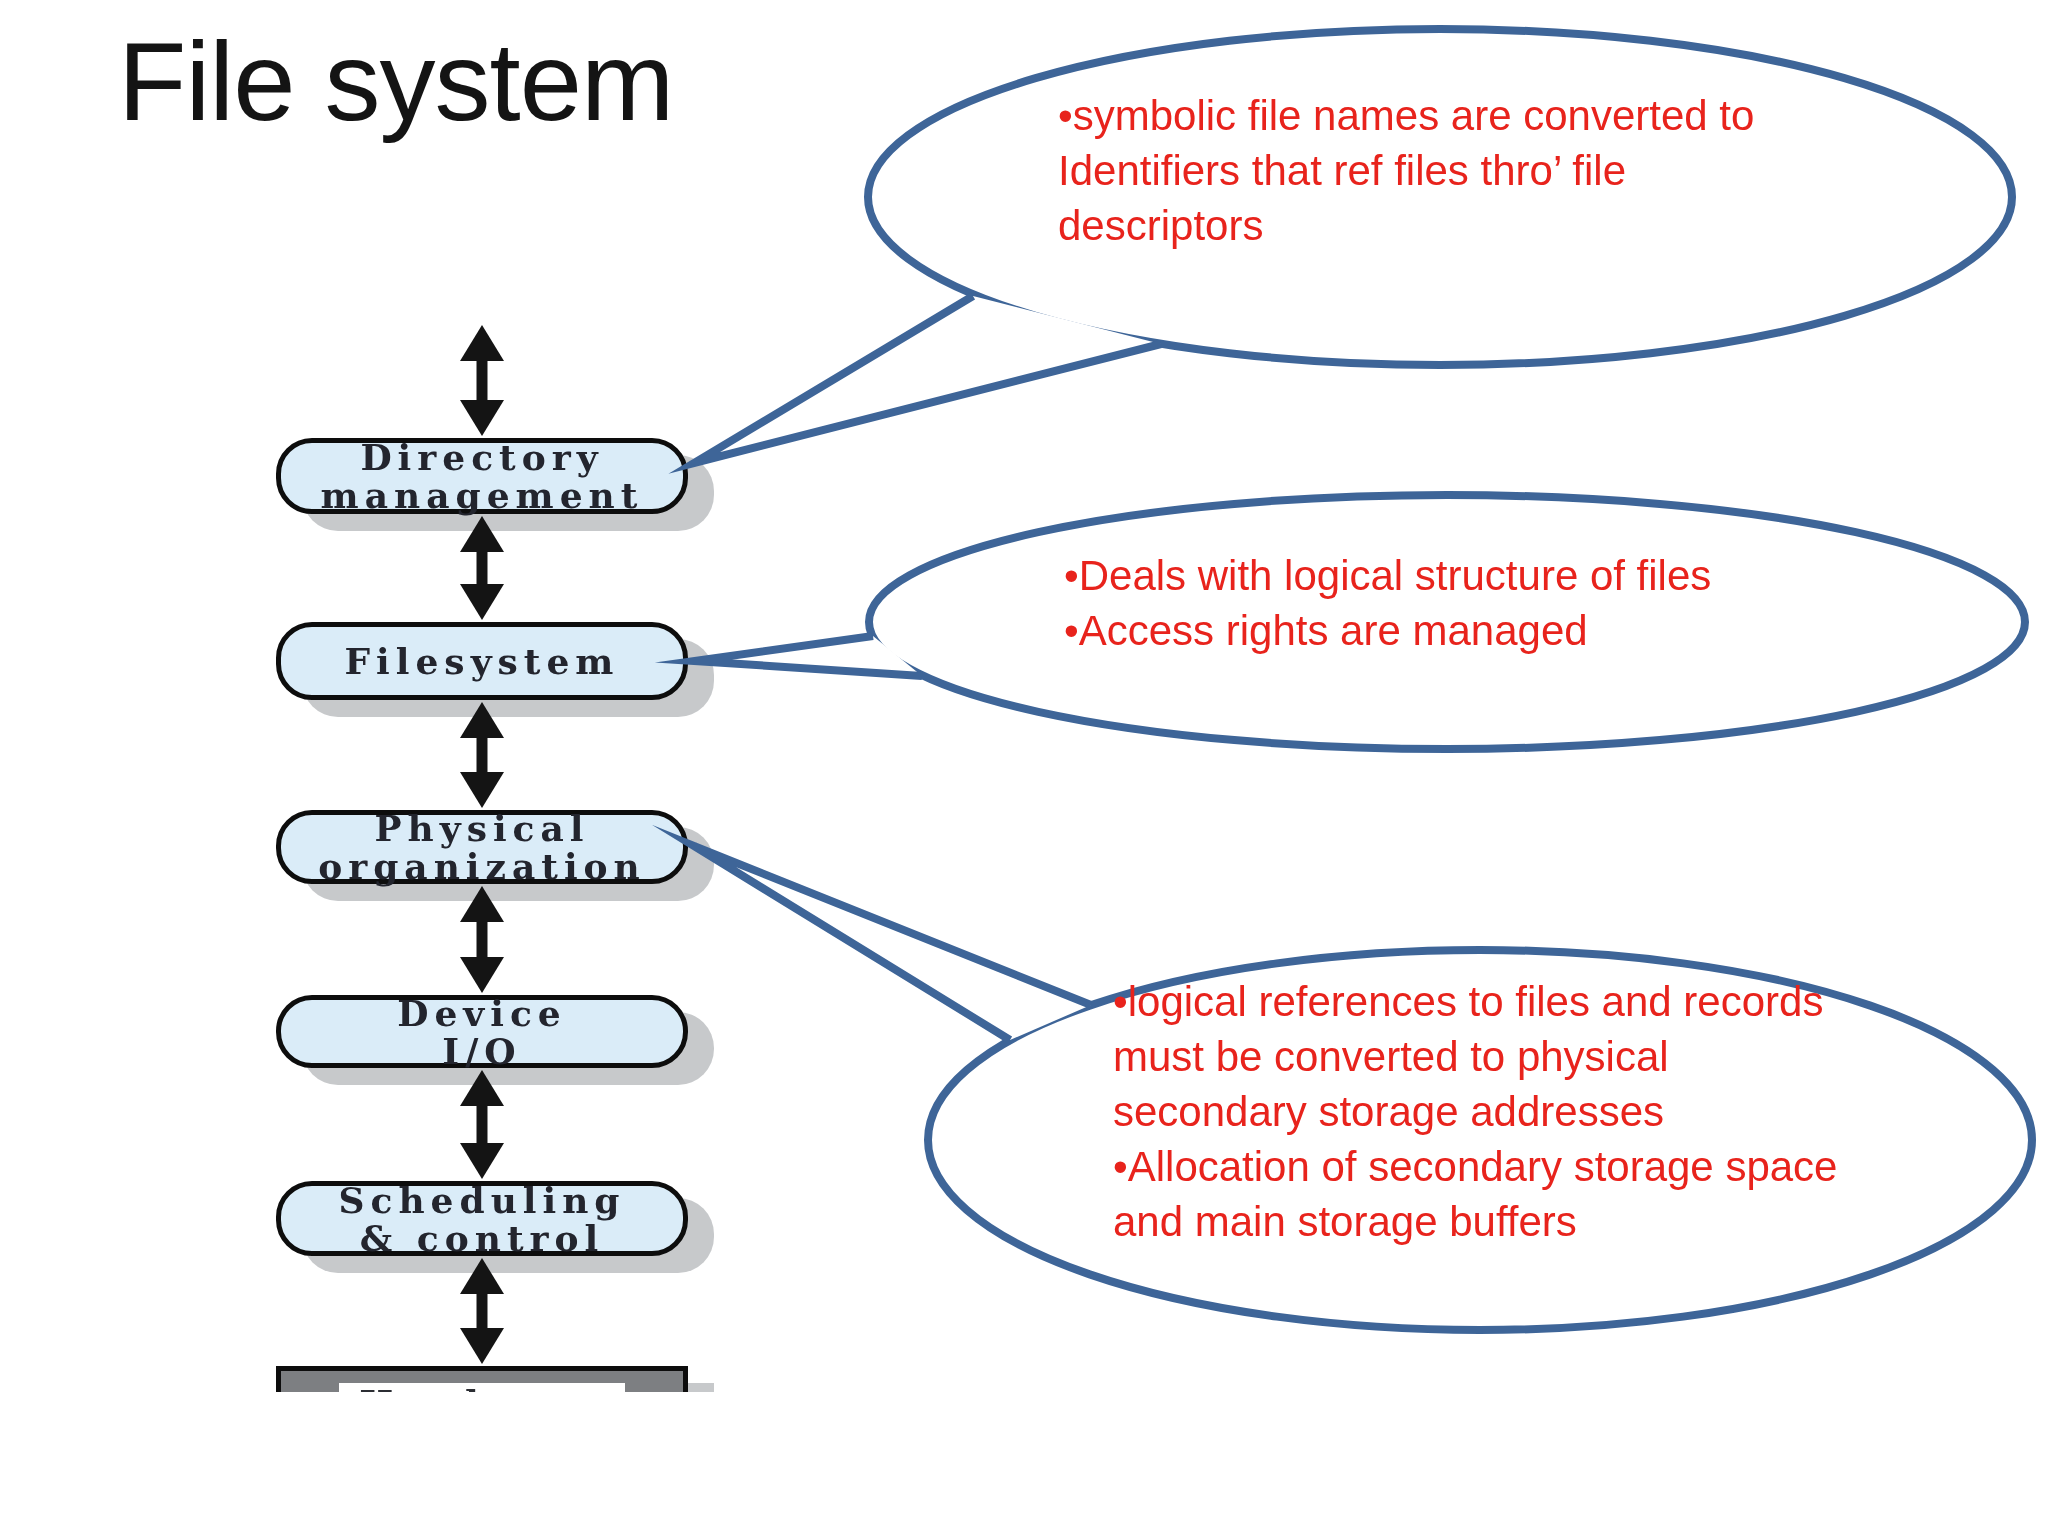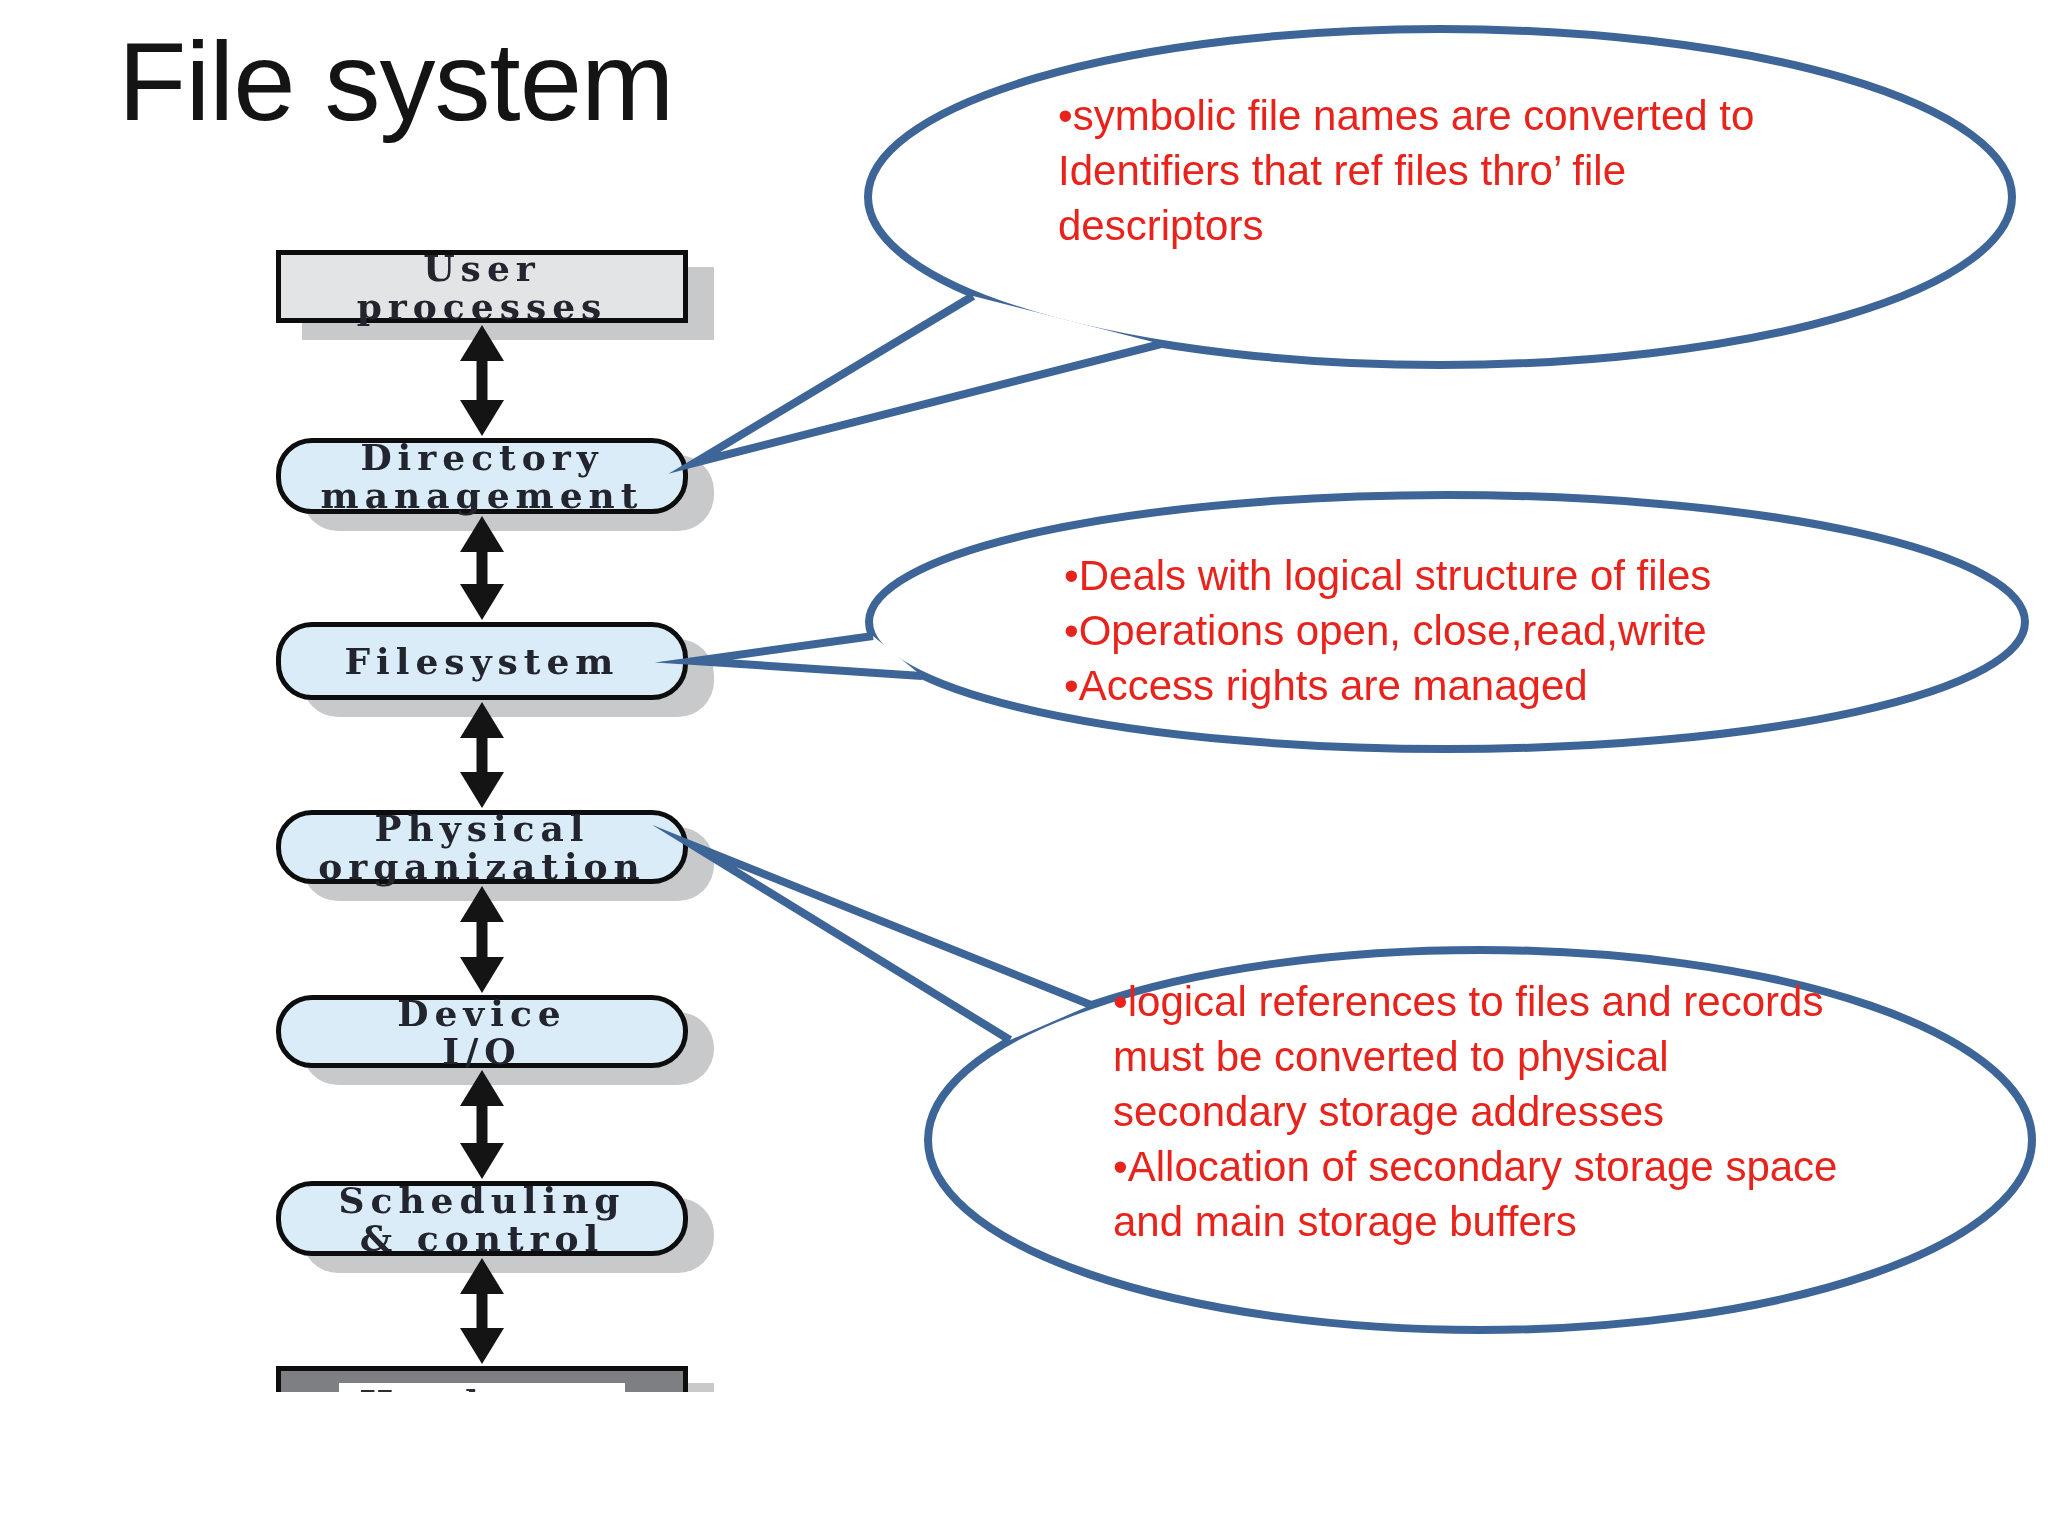--- a/index.html
+++ b/index.html
@@ -42,24 +42,20 @@
     font-family:Liberation Sans, sans-serif;white-space:nowrap;
   }
 </style>
 </head>
 <body>
 
 <div id="stage">
 
   <div class="slide-title">File system</div>
 
-  <div class="box gray" style="top:250px;height:73px;">
-    <span>User</span>
-    <span>processes</span>
-  </div>
 
   <div class="box blue" style="top:438px;height:76px;">
     <span>Directory</span>
     <span>management</span>
   </div>
 
   <div class="box blue" style="top:622px;height:78px;">
     <span>Filesystem</span>
     <span></span>
   </div>
@@ -133,21 +129,20 @@
   </svg>
 
   <div class="bubble-text" style="left:1058px;top:88px;">
     <div>•symbolic file names are converted to</div>
     <div>Identifiers that ref files thro’ file</div>
     <div>descriptors</div>
   </div>
 
   <div class="bubble-text" style="left:1064px;top:548px;">
     <div>•Deals with logical structure of files</div>
-    <div>•Operations open, close,read,write</div>
     <div>•Access rights are managed</div>
   </div>
 
   <div class="bubble-text" style="left:1113px;top:974px;">
     <div>•logical references to files and records</div>
     <div>must be converted to physical</div>
     <div>secondary storage addresses</div>
     <div>•Allocation of secondary storage space</div>
     <div>and main storage buffers</div>
   </div>

